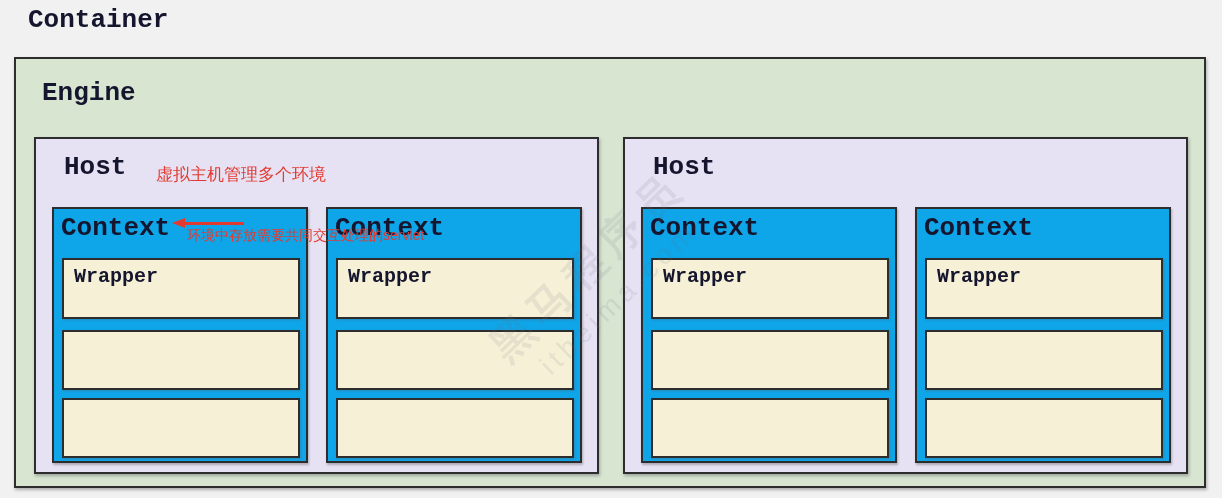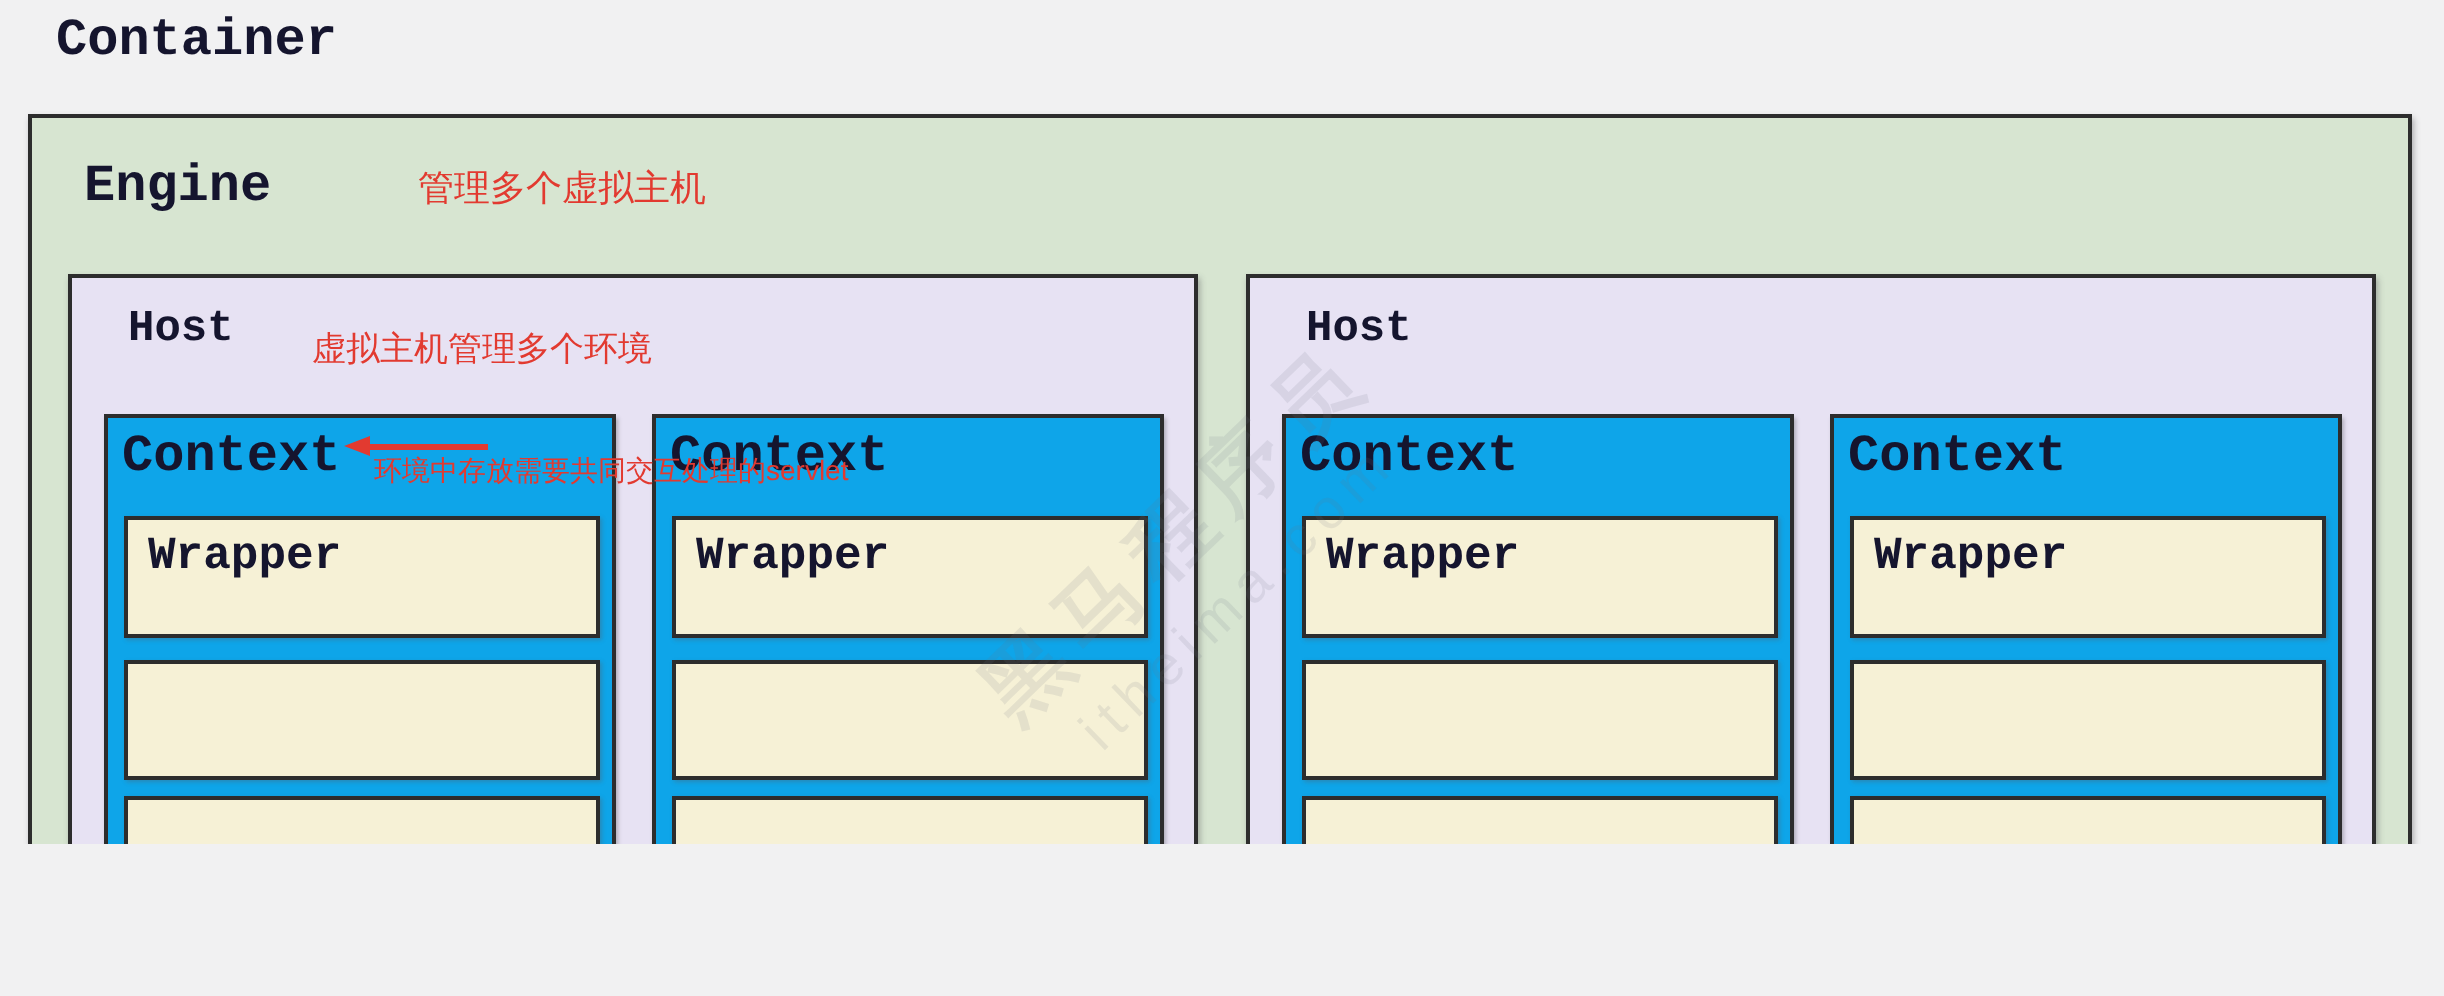--- a/index.html
+++ b/index.html
@@ -3,21 +3,21 @@
 <meta charset="utf-8">
 <style>
   html, body { margin:0; padding:0; }
   body {
     font-family: "Liberation Sans", sans-serif;
     background: #f1f1f2;
   }
   .stage {
     position: relative;
     width: 1222px;
-    height: 422px;
+    height: 498px;
     background: #f1f1f2;
     overflow: hidden;
   }
   .box {
     position: absolute;
     box-sizing: border-box;
     border: 2px solid #2d2d2d;
     box-shadow: 1px 2px 3px rgba(90,90,95,0.45);
   }
   .engine-box { left:14px; top:57px; width:1192px; height:431px; background:#d7e5d1;padding-left:38px; }
@@ -35,23 +35,23 @@
   .mono-label {
     position: absolute;
     font-family: "Liberation Mono", "DejaVu Sans Mono", monospace;
     font-weight: bold;
     color: #15152e;
     line-height: 1;
     white-space: nowrap;
   }
   .container-title { left:28px; top:7px;  font-size:26px; }
   .engine-label    { left:26px; top:21px; font-size:26px; }
-  .host-label      { left:28px; top:15px; font-size:22px; }
+  .host-label      { left:28px; top:15px; font-size:26px; }
   .ctx-label       { left:7px;  top:6px;  font-size:26px; }
-  .wrap-label      { left:10px; top:7px;  font-size:23px; }
+  .wrap-label      { left:10px; top:7px;  font-size:20px; }
 
   .red-note {
     position: absolute;
     font-family: "Liberation Sans", sans-serif;
     color: #e23a30;
     line-height: 1.1;
     white-space: nowrap;
   }
   .note-engine  { left:193px; top:26px;  font-size:18px; }
   .note-host    { left:120px; top:27px;  font-size:17px; }
@@ -87,21 +87,20 @@
 </style>
 </head>
 <body>
 
 <div class="stage">
 
   <div class="mono-label container-title">Container</div>
 
   <div class="box engine-box">
     <span class="mono-label engine-label">Engine</span>
-    <span class="red-note note-engine">管理多个虚拟主机</span>
 
     <div class="box host-box host-1">
       <span class="mono-label host-label">Host</span>
       <span class="red-note note-host">虚拟主机管理多个环境</span>
 
       <div class="box context-box ctx-1">
         <span class="mono-label ctx-label">Context</span>
         <div class="box wrapper-box w-1">
           <span class="mono-label wrap-label">Wrapper</span>
         </div>

